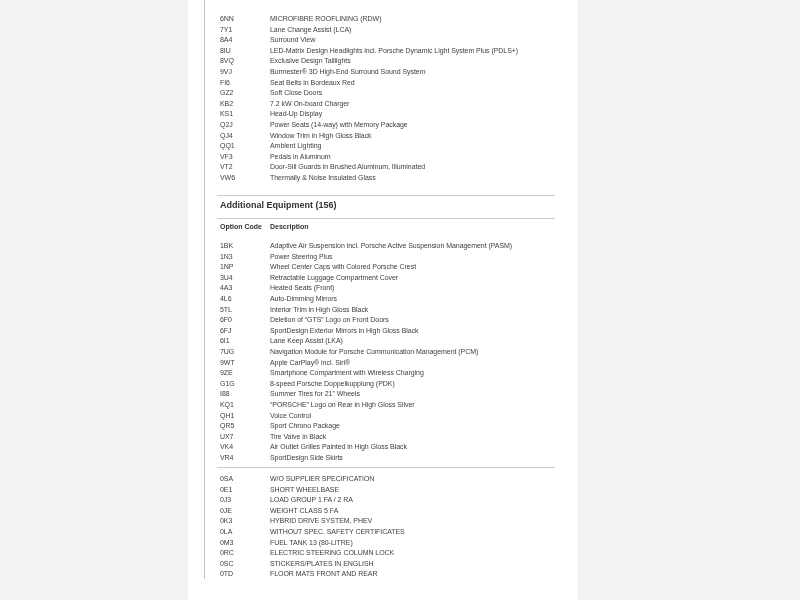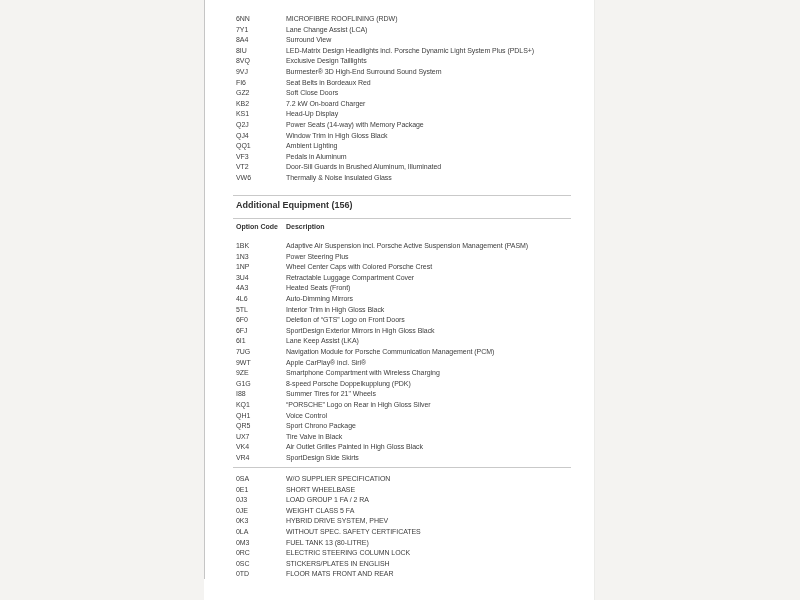--- a/index.html
+++ b/index.html
@@ -15,21 +15,21 @@
     color: #3d3d3d;
     -webkit-font-smoothing: antialiased;
   }
   .page {
     position: relative;
     width: 800px;
     height: 600px;
   }
   .panel {
     position: absolute;
-    left: 204px;
+    left: 188px;
     top: 0;
     width: 390px;
     height: 600px;
     background: #ffffff;
     border-right: 1px solid #ebebe9;
     text-align: center;
   }
   .edge-line {
     position: absolute;
     left: 204px;

